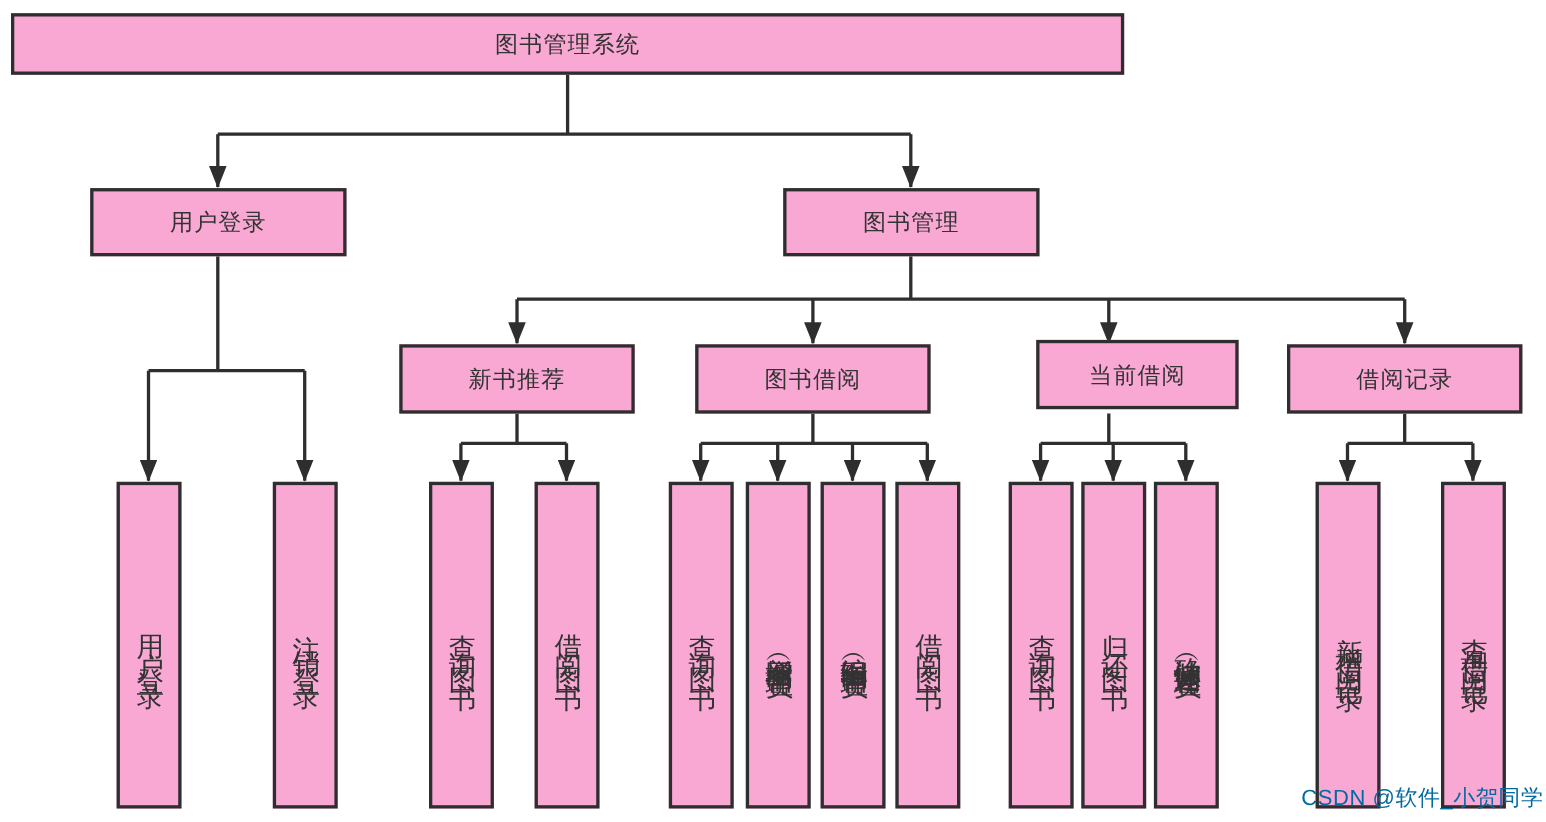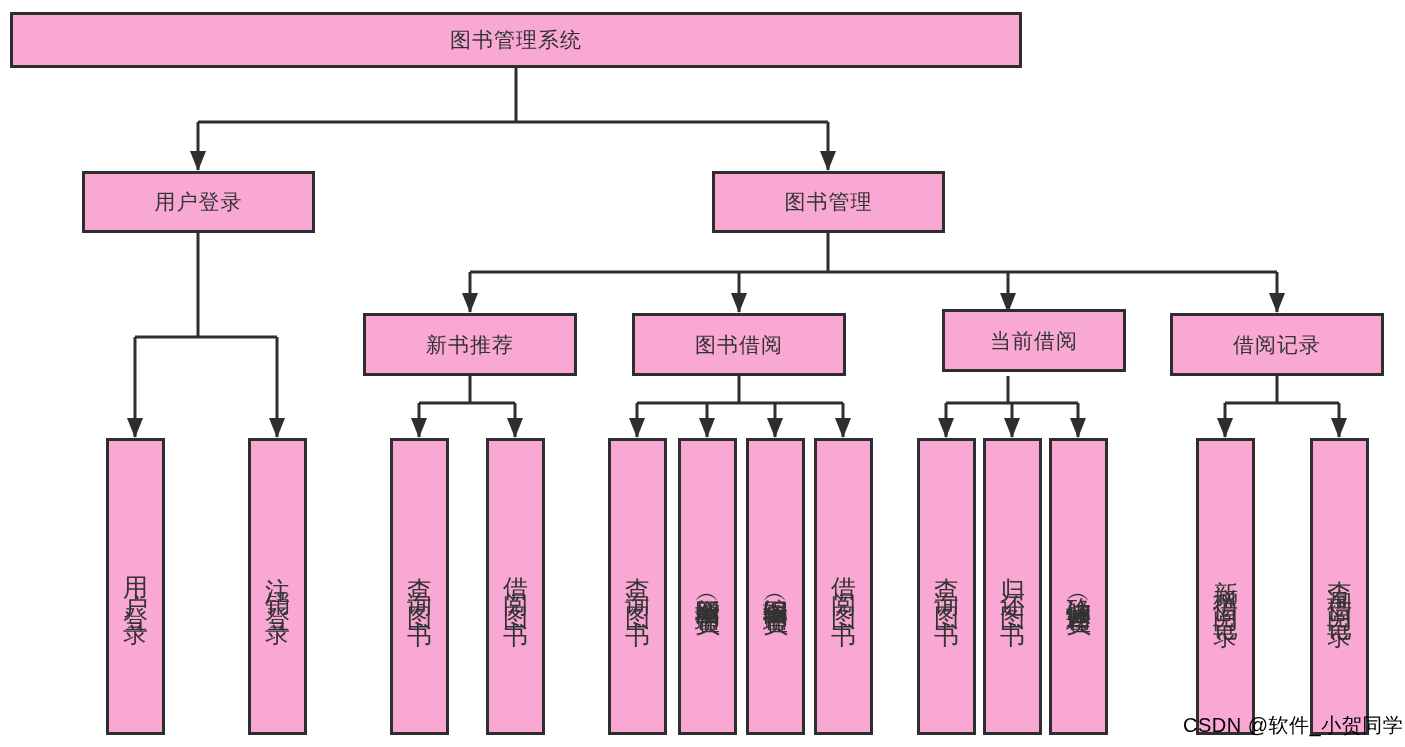--- a/index.html
+++ b/index.html
@@ -36,21 +36,21 @@
     white-space: nowrap;
   }
   .ls4 { letter-spacing: 15px; }
   .ls6 { letter-spacing: 9px; }
   .ls9 { letter-spacing: 2px; }
   .watermark {
     position: absolute;
     left: 1183px;
     top: 712px;
     font-size: 20px;
-    color: #000000;
+    color: #0369a1;
     white-space: nowrap;
     letter-spacing: 0.5px;
   }
 </style>
 </head>
 <body>
 
 <div class="canvas">
 
   <svg class="wires" width="1405" height="747" viewBox="0 0 1405 747" xmlns="http://www.w3.org/2000/svg">

